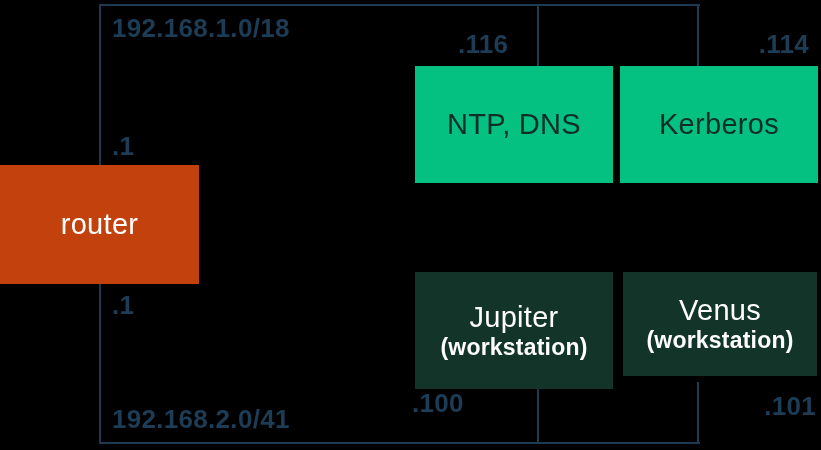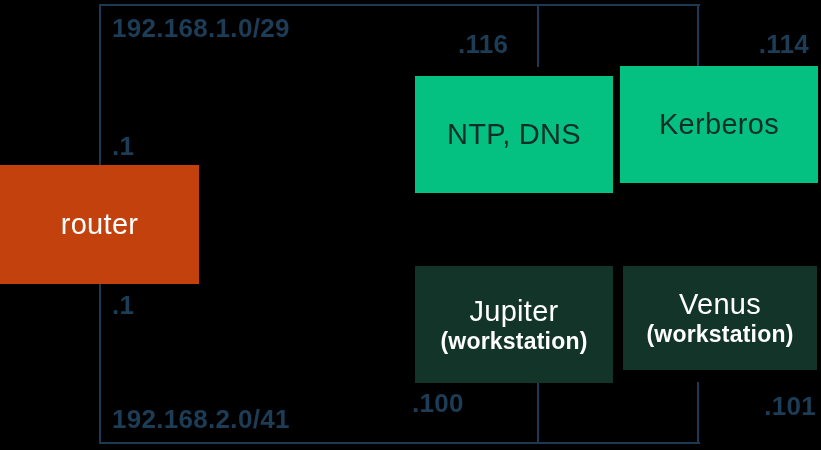--- a/index.html
+++ b/index.html
@@ -53,52 +53,53 @@
     background: #c2410c;
     color: #ffffff;
   }
   .server-node {
     background: #05c181;
     color: #0f2e27;
   }
   .workstation-node {
     background: #133529;
     color: #ffffff;
+    margin-top: 6px;
   }
 </style>
 </head>
 <body>
 
 <div class="canvas">
 
   <div class="line" style="left:99px; top:4px; width:601px; height:2px;"></div>
   <div class="line" style="left:99px; top:4px; width:2px; height:162px;"></div>
   <div class="line" style="left:537px; top:4px; width:2px; height:63px;"></div>
   <div class="line" style="left:697px; top:4px; width:2px; height:63px;"></div>
 
   <div class="line" style="left:99px; top:442px; width:601px; height:2px;"></div>
   <div class="line" style="left:99px; top:284px; width:2px; height:160px;"></div>
   <div class="line" style="left:537px; top:382px; width:2px; height:62px;"></div>
   <div class="line" style="left:697px; top:382px; width:2px; height:62px;"></div>
 
-  <div class="net-label" style="left:112px; top:15px;">192.168.1.0/29</div>
+  <div class="net-label" style="left:112px; top:15px;">192.168.1.0/18</div>
   <div class="net-label" style="left:112px; top:133px;">.1</div>
   <div class="net-label" style="left:112px; top:292px;">.1</div>
   <div class="net-label" style="left:112px; top:406px;">192.168.2.0/41</div>
 
   <div class="net-label" style="left:414px; top:31px;margin-left:44px;">.116</div>
   <div class="net-label" style="right:12px; top:31px;">.114</div>
   <div class="net-label" style="left:412px; top:390px;">.100</div>
   <div class="net-label" style="right:5px; top:393px;">.101</div>
 
   <div class="node router-node" style="left:0px; top:165px; width:199px; height:119px;">
     <span class="title">router</span>
   </div>
 
-  <div class="node server-node" style="left:415px; top:76px; width:198px; height:117px;">
+  <div class="node server-node" style="left:415px; top:66px; width:198px; height:117px;">
     <span class="title">NTP, DNS</span>
   </div>
   <div class="node server-node" style="left:620px; top:66px; width:198px; height:117px;">
     <span class="title">Kerberos</span>
   </div>
 
   <div class="node workstation-node" style="left:415px; top:266px; width:198px; height:117px;">
     <span class="title">Jupiter</span>
     <span class="subtitle">(workstation)</span>
   </div>

